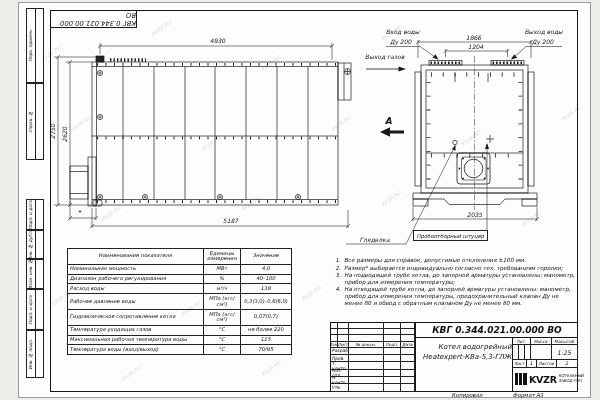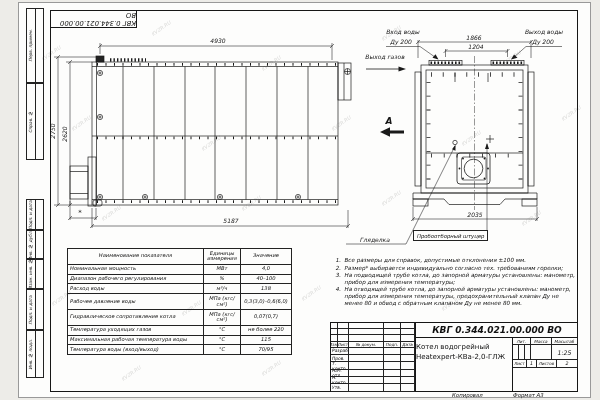--- a/index.html
+++ b/index.html
@@ -45,21 +45,21 @@
   .tb-left{position:absolute;left:0;top:0;width:85px;height:68px;border-right:1px solid #161616;}
   .tb-chg{display:grid;grid-template-columns:7px 11px 35px 17px 14px;}
   .tb-chg>div{height:6.2px;border-right:0.6px solid #222;border-bottom:0.6px solid #222;
       font-size:4.1px;font-style:italic;display:flex;align-items:center;justify-content:center;overflow:hidden;}
   .tb-roles{display:grid;grid-template-columns:18px 35px 17px 14px;}
   .tb-roles>div{height:7.35px;border-right:0.6px solid #222;border-bottom:0.6px solid #222;
       font-size:4.4px;font-style:italic;display:flex;align-items:center;padding-left:1px;overflow:hidden;}
   .tb-doc{position:absolute;left:85px;top:0;width:162px;height:15px;border-bottom:1px solid #161616;
       display:flex;align-items:center;justify-content:center;font-size:9px;font-style:italic;font-weight:600;}
   .tb-name{position:absolute;left:85px;top:15px;width:97px;height:53px;border-right:1px solid #161616;
-      text-align:left;font-size:7px;padding-top:4px;line-height:1.45;}
+      text-align:right;font-size:7px;font-style:italic;padding-top:4px;line-height:1.45;}
   .tb-right{position:absolute;left:182px;top:15px;width:65px;height:53px;font-style:italic;}
   .tbr-row{display:flex;}
   .tbr-row>div{border-right:0.6px solid #222;border-bottom:0.6px solid #222;display:flex;
       align-items:center;justify-content:center;overflow:hidden;}
   .h-label{font-size:4.2px;height:7px;}
   .logo-row{display:flex;align-items:center;height:22px;padding-left:2px;}
   .logo-sq{width:12px;height:12px;flex:none;
       background:linear-gradient(90deg,#111 0 3px,#fff 3px 4px,#111 4px 7px,#fff 7px 8px,#111 8px 12px);}
   .logo-kvzr{font-size:9.5px;font-weight:bold;font-style:normal;margin:0 2px 0 2px;letter-spacing:-0.3px;}
   .logo-sub{font-size:3.9px;font-style:italic;line-height:1.2;}
@@ -437,39 +437,47 @@
           <div></div>
         <div>Утв.</div>
           <div></div>
           <div></div>
           <div></div>
       </div>
     </div>
     <div class="tb-doc">КВГ 0.344.021.00.000 ВО</div>
     <div class="tb-name">
       <div>Котел водогрейный</div>
-      <div>Heatexpert-КВа-2,0-ГЛЖ</div>
+      <div>Heatexpert-КВа-5,3-ГЛЖ</div>
     </div>
     <div class="tb-right">
       <div class="tbr-row">
         <div class="h-label" style="width:18px">Лит.</div>
         <div class="h-label" style="width:21px">Масса</div>
         <div class="h-label" style="width:26px">Масштаб</div>
       </div>
       <div class="tbr-row" style="height:15px">
         <div style="width:6px"></div>
           <div style="width:6px"></div>
           <div style="width:6px"></div>
         <div style="width:21px"></div>
         <div style="width:26px;font-size:6.2px">1:25</div>
       </div>
       <div class="tbr-row" style="height:8px">
         <div style="width:14px;font-size:4.2px">Лист</div>
         <div style="width:10px;font-size:4.8px">1</div>
         <div style="width:20px;font-size:4.2px">Листов</div>
         <div style="width:21px;font-size:4.8px">2</div>
       </div>
+      <div class="logo-row">
+        <div class="logo-sq"></div>
+        <div class="logo-kvzr">KVZR</div>
+        <div class="logo-sub">
+          <div>КОТЕЛЬНЫЙ</div>
+          <div>ЗАВОД РЭП</div>
+        </div>
+      </div>
     </div>
   </div>
 
   <div class="lbl f5" style="left:452px;top:393px">Копировал</div>
   <div class="lbl f5" style="left:513px;top:393px">Формат А3</div>
 </div>
 
 </body></html>

